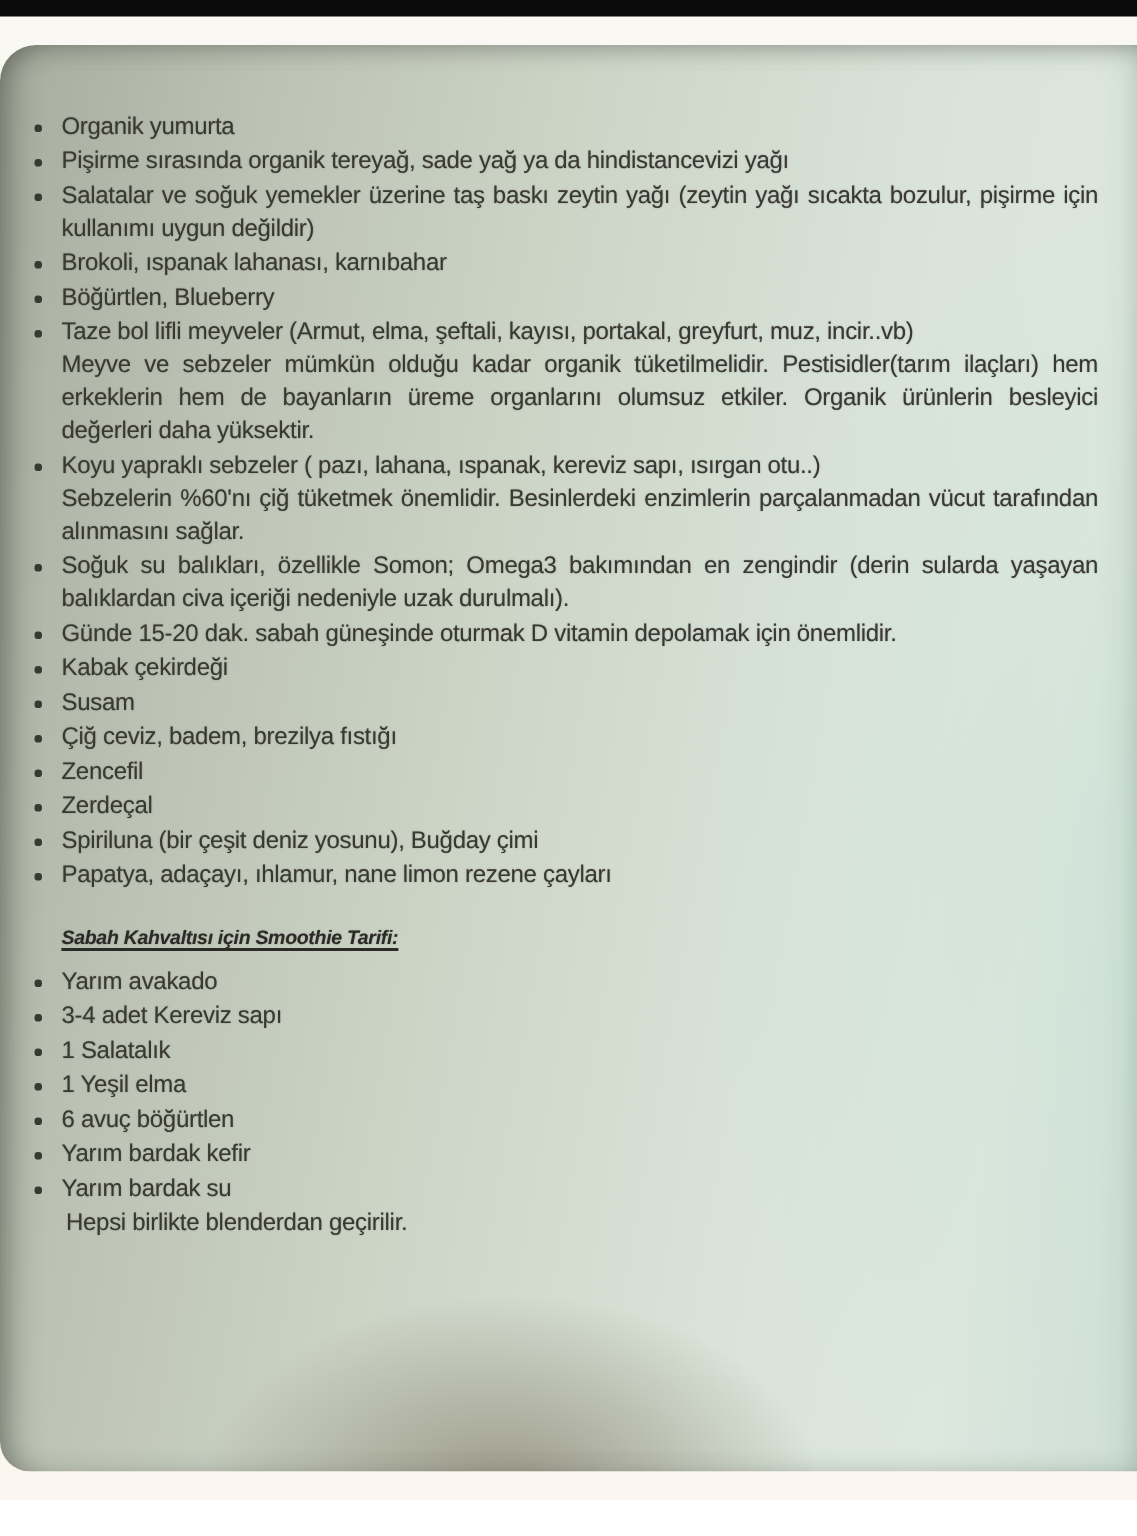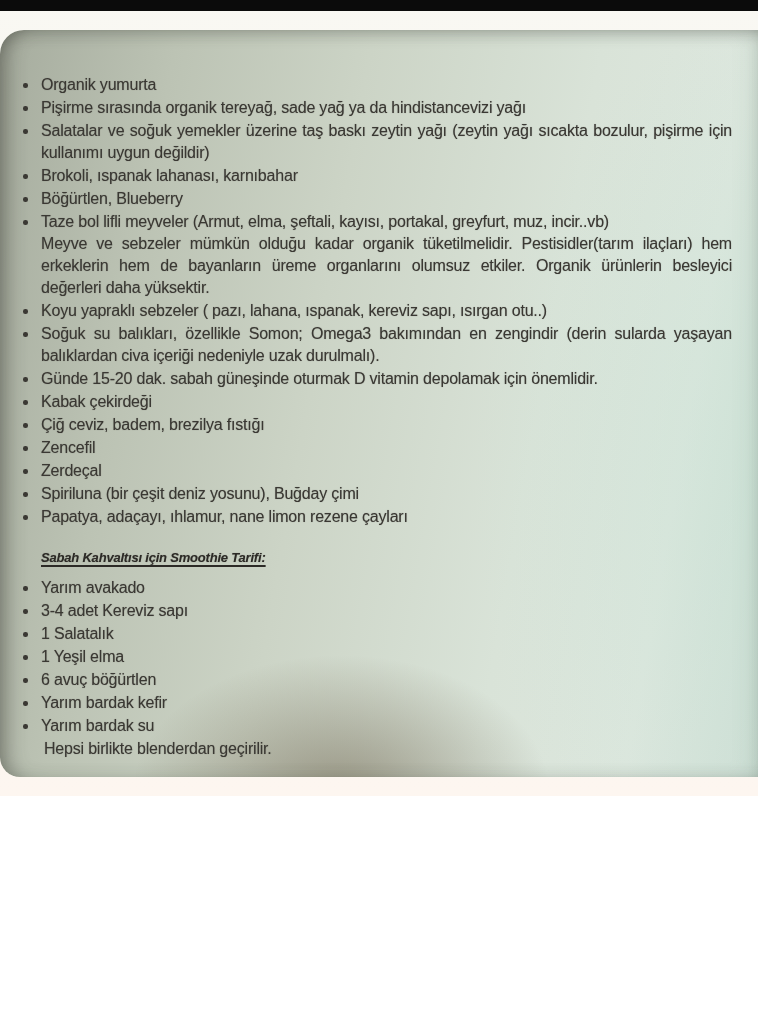--- a/index.html
+++ b/index.html
@@ -3,21 +3,21 @@
 <meta charset="utf-8">
 <style>
   html, body {
     margin: 0;
     padding: 0;
     font-family: "Liberation Sans", sans-serif;
   }
   .screen {
     position: relative;
     width: 758px;
-    height: 796px;
+    height: 1000px;
     overflow: hidden;
     background: linear-gradient(180deg, #f9f8f3 0%, #f8f5ef 40%, #fdf6f0 100%);
   }
   .top-bar {
     position: absolute;
     top: 0; left: 0; right: 0;
     height: 11px;
     background: #0b0b0b;
   }
   .photo {
@@ -100,24 +100,26 @@
         <li><span>Pişirme sırasında organik tereyağ, sade yağ ya da hindistancevizi yağı</span></li>
         <li><span>Salatalar ve soğuk yemekler üzerine taş baskı zeytin yağı (zeytin yağı sıcakta bozulur, pişirme için kullanımı uygun değildir)</span></li>
         <li><span>Brokoli, ıspanak lahanası, karnıbahar</span></li>
         <li><span>Böğürtlen, Blueberry</span></li>
         <li>
           <span>Taze bol lifli meyveler (Armut, elma, şeftali, kayısı, portakal, greyfurt, muz, incir..vb)</span>
           <div class="note">Meyve ve sebzeler mümkün olduğu kadar organik tüketilmelidir. Pestisidler(tarım ilaçları) hem erkeklerin hem de bayanların üreme organlarını olumsuz etkiler. Organik ürünlerin besleyici değerleri daha yüksektir.</div>
         </li>
         <li>
           <span>Koyu yapraklı sebzeler ( pazı, lahana, ıspanak, kereviz sapı, ısırgan otu..)</span>
+          <div class="note">Sebzelerin %60'nı çiğ tüketmek önemlidir. Besinlerdeki enzimlerin parçalanmadan vücut tarafından alınmasını sağlar.</div>
         </li>
         <li><span>Soğuk su balıkları, özellikle Somon; Omega3 bakımından en zengindir (derin sularda yaşayan balıklardan civa içeriği nedeniyle uzak durulmalı).</span></li>
         <li><span>Günde 15-20 dak. sabah güneşinde oturmak D vitamin depolamak için önemlidir.</span></li>
         <li><span>Kabak çekirdeği</span></li>
+        <li><span>Susam</span></li>
         <li><span>Çiğ ceviz, badem, brezilya fıstığı</span></li>
         <li><span>Zencefil</span></li>
         <li><span>Zerdeçal</span></li>
         <li><span>Spiriluna (bir çeşit deniz yosunu), Buğday çimi</span></li>
         <li><span>Papatya, adaçayı, ıhlamur, nane limon rezene çayları</span></li>
       </ul>
 
       <h2 class="recipe-heading">Sabah Kahvaltısı için Smoothie Tarifi:</h2>
 
       <ul class="blist">

